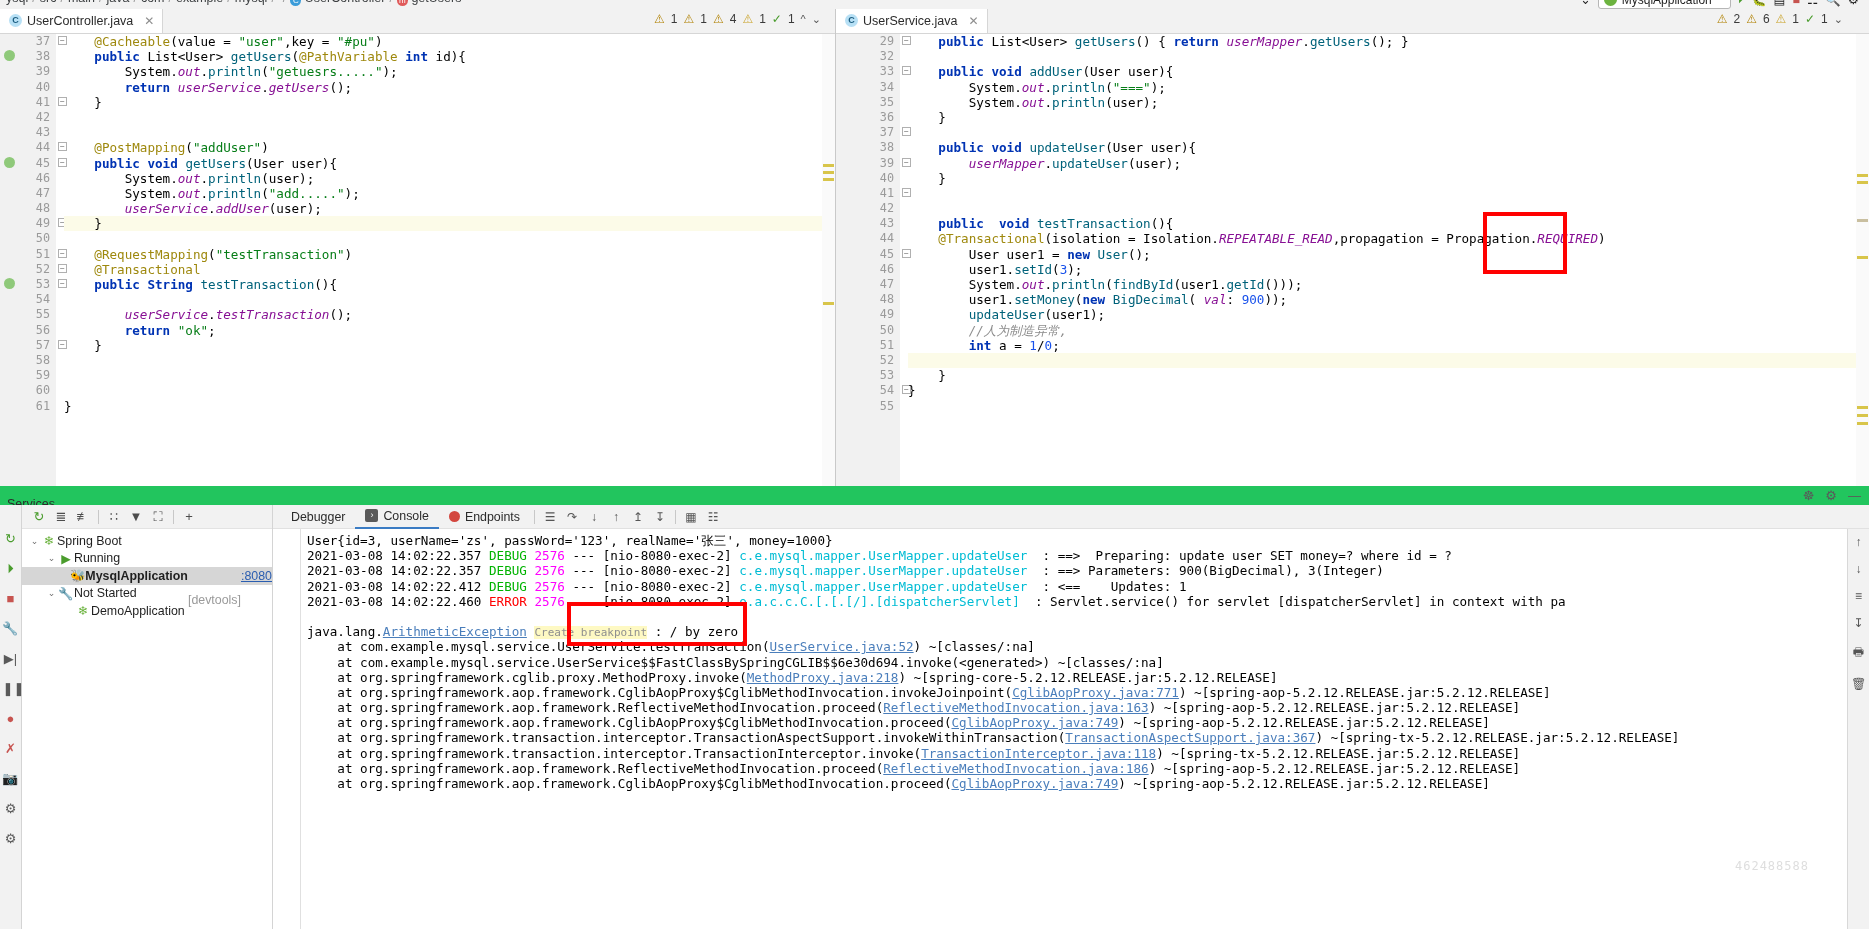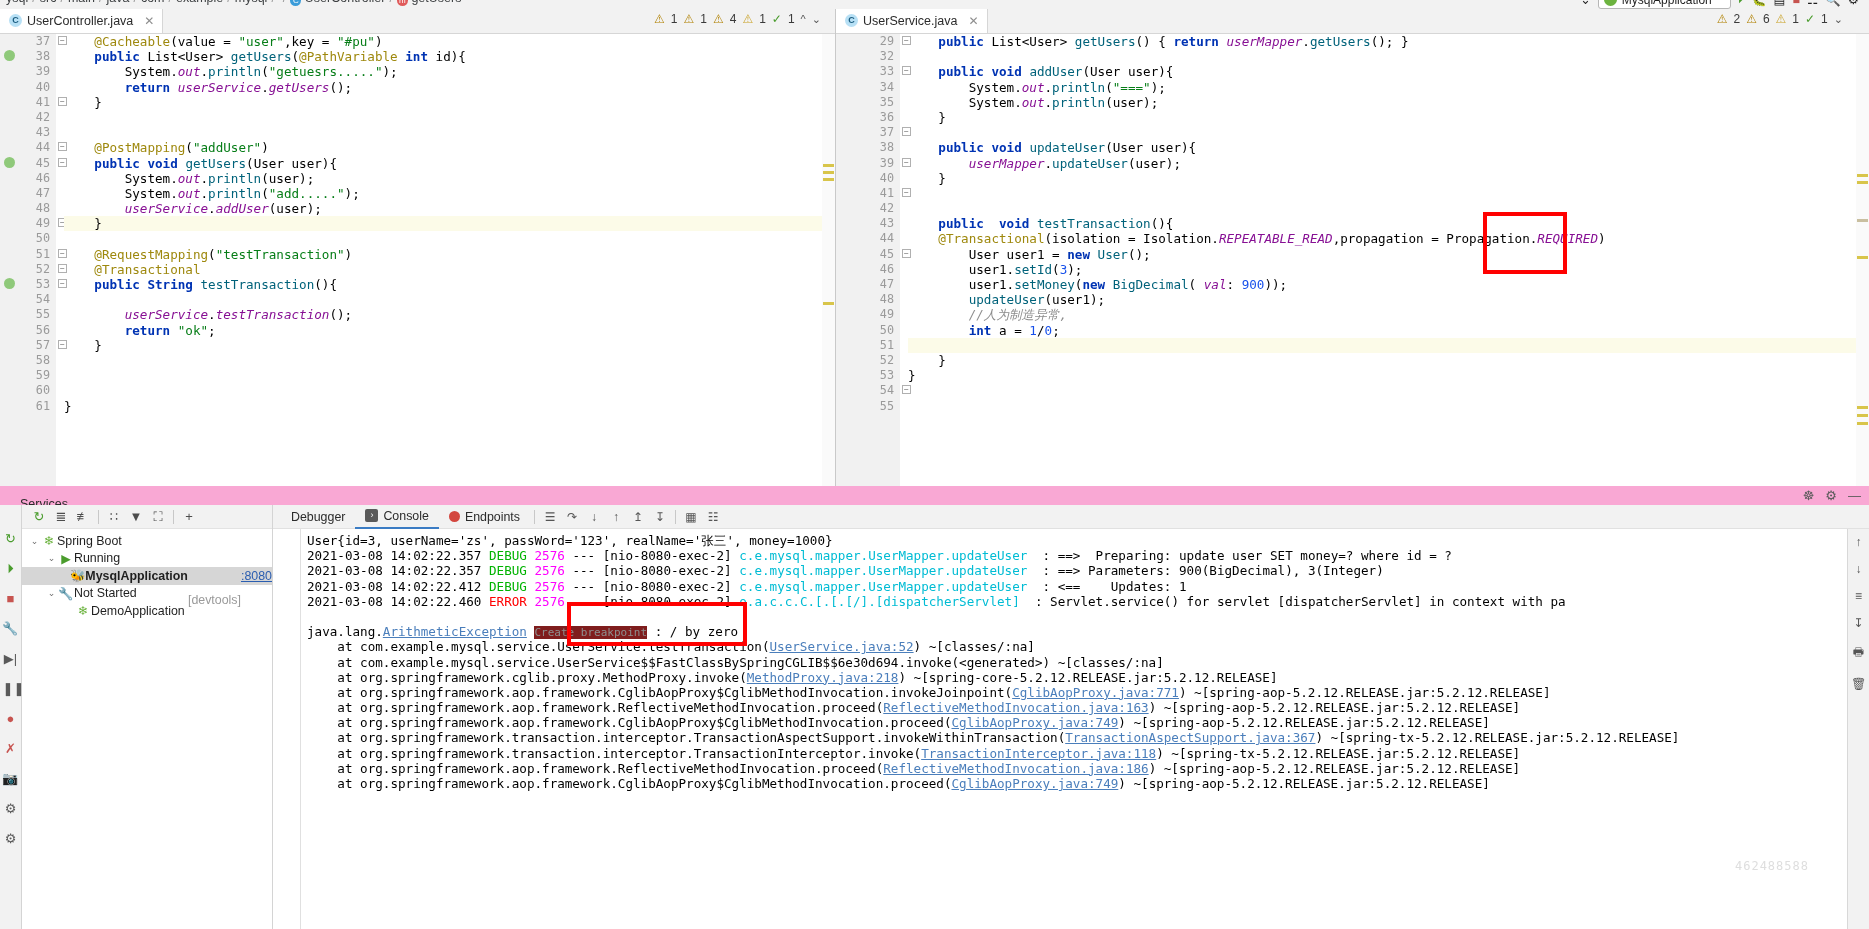--- a/index.html
+++ b/index.html
@@ -73,22 +73,22 @@
   .chev{ color:#555; font-size:11px; }
 
   .markstrip{ position:absolute; right:0; top:25px; bottom:0; width:13px; background:#fafafa;}
   .mk{ position:absolute; right:1px; width:11px; height:3px; }
 
   
   .redbox{ position:absolute; border:4px solid #ff0000; pointer-events:none; z-index:40; }
 
   
   .services{ position:absolute; left:0; top:486px; width:1869px; height:443px; background:#f2f2f2; }
-  .svc-title{ height:35px; background:#f9a8d4; display:flex; align-items:center;
-    padding-left:20px; font-size:12.5px; color:#2b2b2b; position:relative;}
+  .svc-title{ height:35px; background:#22c55e; display:flex; align-items:center;
+    padding-left:7px; font-size:12.5px; color:#2b2b2b; position:relative;}
   .svc-title .right-ic{ position:absolute; right:8px; top:2px; display:flex; gap:11px; color:#5a5a5a; font-size:13px;}
 
   .svc-body{ position:absolute; left:0; top:19px; right:0; bottom:0; display:flex; }
   .svc-left-rail{ width:22px; background:#f2f2f2; border-right:1px solid #d4d4d4;
     display:flex; flex-direction:column; align-items:center; padding-top:26px; gap:14px; }
   .railic{ width:16px; height:16px; font-size:13px; color:#5a5a5a; text-align:center; line-height:16px;}
 
   .svc-tree{ width:251px; background:#fff; border-right:1px solid #d4d4d4; position:relative;}
   .tree-toolbar{ height:24px; background:#f2f2f2; display:flex; align-items:center; gap:0px;
     padding-left:6px; border-bottom:1px solid #e3e3e3;}
@@ -119,21 +119,21 @@
   .console{ position:absolute; left:0; top:24px; right:22px; bottom:0; background:#fff;
     overflow:hidden; font-family:"DejaVu Sans Mono", monospace; font-size:12.6px; }
   .cgut{ position:absolute; left:0; top:0; bottom:0; width:28px; border-right:1px solid #e0e0e0;}
   .clines{ position:absolute; left:34px; top:4px; right:0; }
   .logline{ height:15.2px; line-height:15.2px; white-space:pre; color:#000; }
   .t-debug{ color:#00b300; }
   .t-error{ color:#ff0000; }
   .t-pid{ color:#ff00ff; }
   .t-logger{ color:#00bcd4; }
   .t-link{ color:#4a7ebb; text-decoration:underline; }
-  .t-hintbg{ background:#7f1d1d; color:#8f8f8f; font-size:11px; }
+  .t-hintbg{ background:#fef9c3; color:#8f8f8f; font-size:11px; }
 
   .console-rail{ position:absolute; right:0; top:24px; bottom:0; width:22px; background:#f2f2f2;
      border-left:1px solid #d8d8d8; display:flex; flex-direction:column; align-items:center;
      padding-top:6px; gap:13px; color:#555; font-size:12px;}
 
   .wm{ position:absolute; right:60px; bottom:56px; color:#dedede; font-size:12px;
     font-family:"DejaVu Sans Mono", monospace; letter-spacing:1px; }
 </style>
 </head>
 <body>
@@ -298,20 +298,21 @@
             <div class="cl">&nbsp;</div>
             <div class="cl">    <span class="kw">public</span> <span class="kw">void</span> <span class="mth">updateUser</span>(User user){</div>
             <div class="cl">        <span class="fld">userMapper</span>.<span class="mth">updateUser</span>(user);</div>
             <div class="cl">    }</div>
             <div class="cl">&nbsp;</div>
             <div class="cl">&nbsp;</div>
             <div class="cl">    <span class="kw">public</span>  <span class="kw">void</span> <span class="mth">testTransaction</span>(){</div>
             <div class="cl">    <span class="ann">@Transactional</span>(isolation = Isolation.<span class="const">REPEATABLE_READ</span>,propagation = Propagation.<span class="const">REQUIRED</span>)</div>
             <div class="cl">        User user1 = <span class="kw">new</span> <span class="mth">User</span>();</div>
             <div class="cl">        user1.<span class="mth">setId</span>(<span class="num">3</span>);</div>
+            <div class="cl">        System.<span class="stat">out</span>.<span class="mth">println</span>(<span class="mth">findById</span>(user1.<span class="mth">getId</span>()));</div>
             <div class="cl">        user1.<span class="mth">setMoney</span>(<span class="kw">new</span> <span class="mth">BigDecimal</span>( <span class="stat">val</span>: <span class="num">900</span>));</div>
             <div class="cl">        <span class="mth">updateUser</span>(user1);</div>
             <div class="cl">        <span class="cmt">//人为制造异常,</span></div>
             <div class="cl">        <span class="kw">int</span> a = <span class="num">1</span>/<span class="num">0</span>;</div>
             <div class="cl hl">&nbsp;</div>
             <div class="cl">    }</div>
             <div class="cl">}</div>
           </div>
       </div>
 

